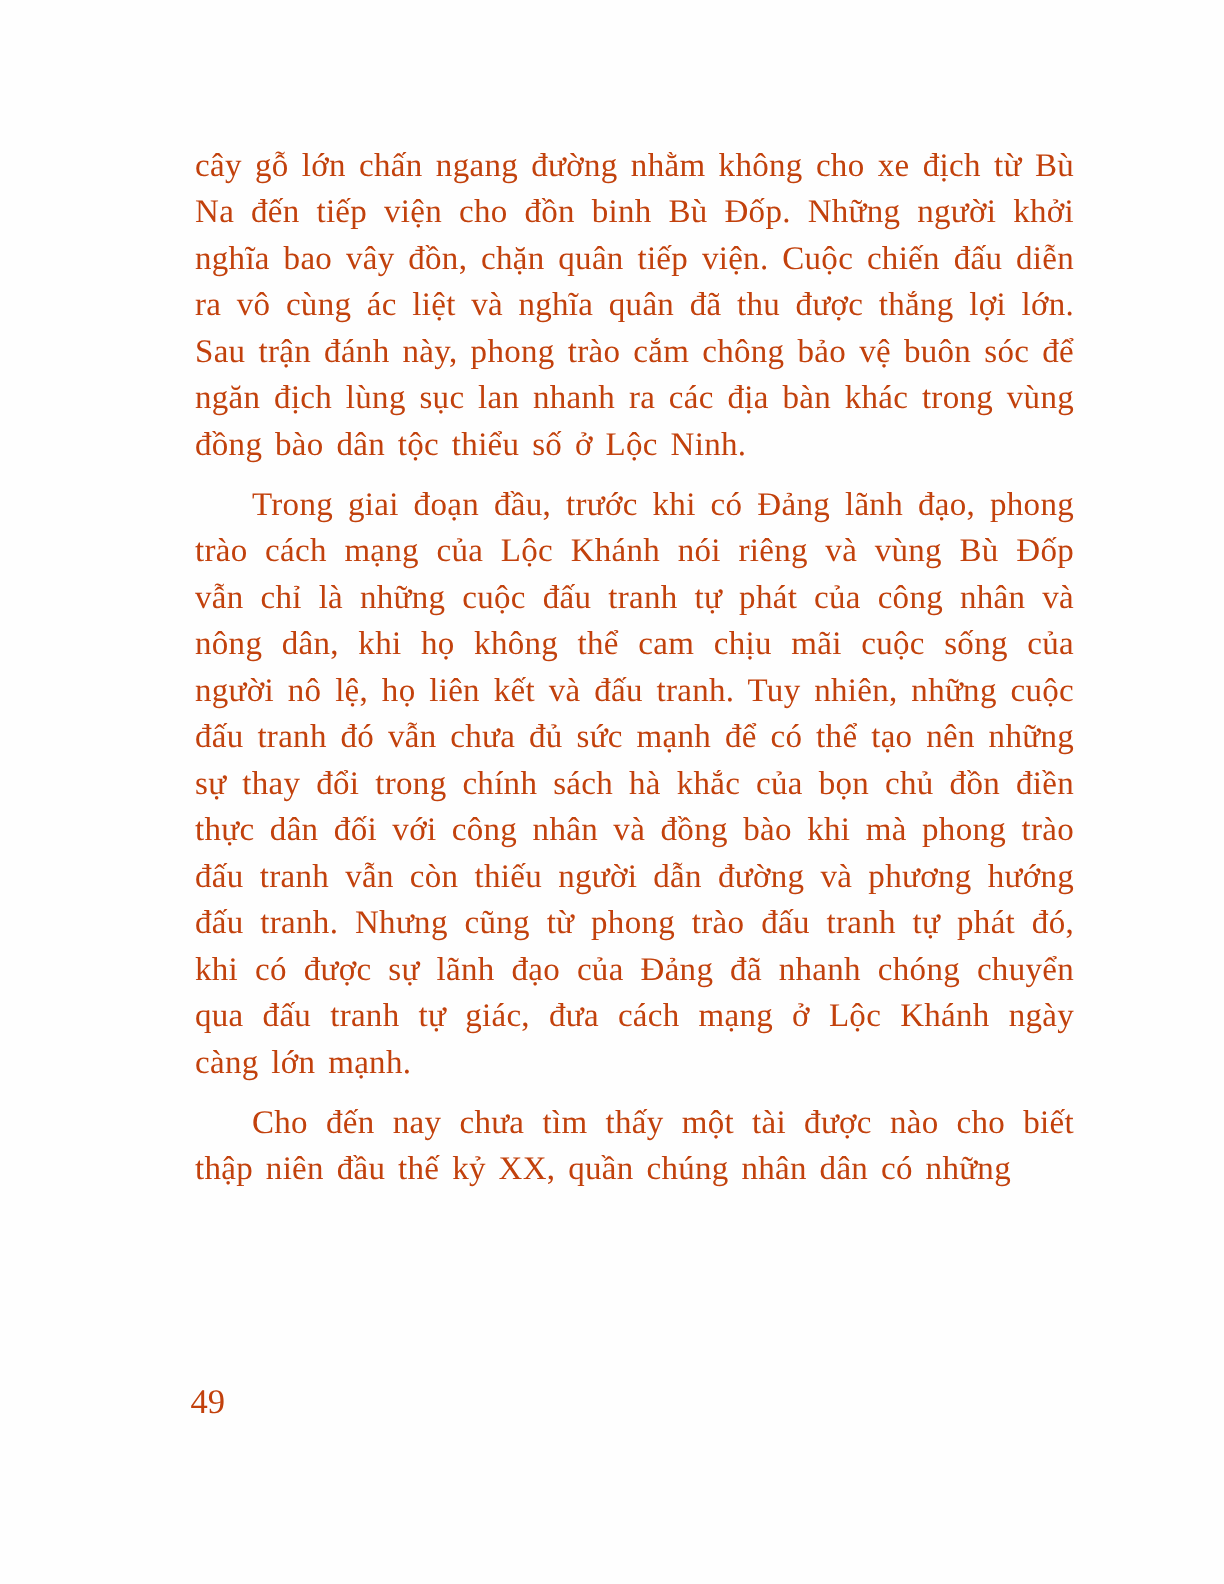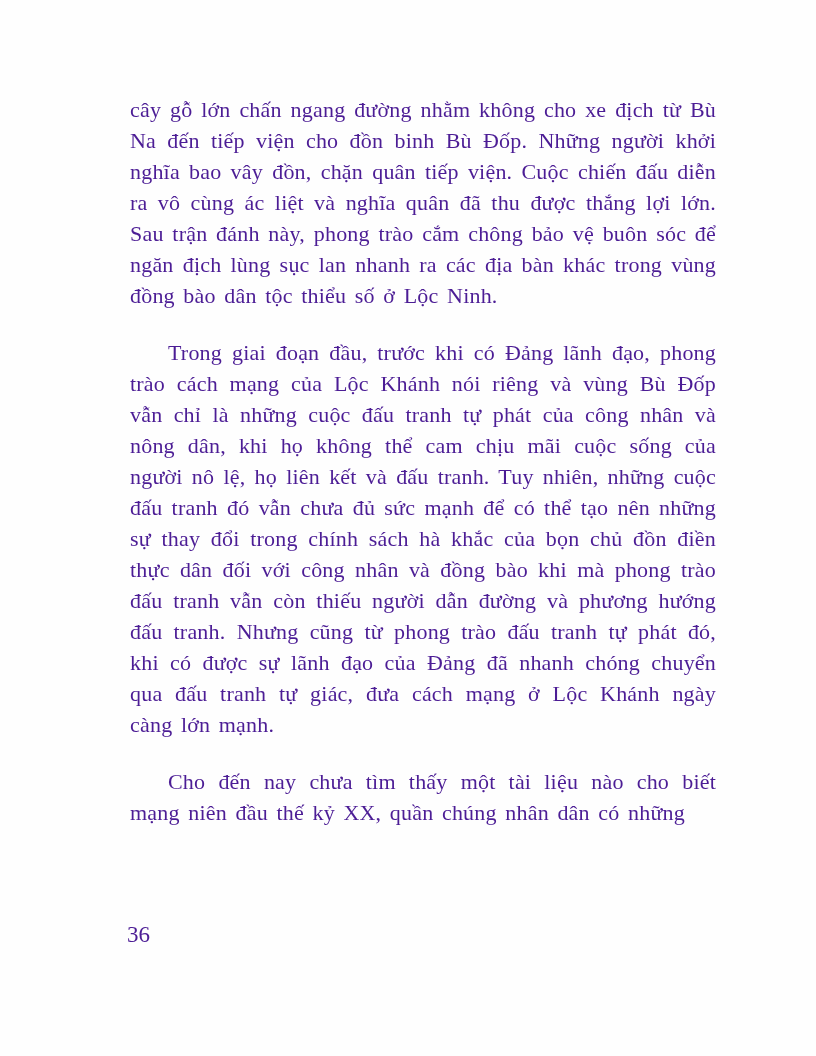--- a/index.html
+++ b/index.html
@@ -6,21 +6,21 @@
     margin: 0;
     padding: 0;
     background: #e8e8e8;
   }
   .page {
     position: relative;
     width: 816px;
     height: 1056px;
     margin: 0 auto;
     background: #fefefe;
-    color: #4c1d95;
+    color: #c2410c;
     font-family: "Liberation Serif", "DejaVu Serif", serif;
     overflow: hidden;
     box-sizing: border-box;
   }
   .text-block {
     position: absolute;
     left: 130px;
     top: 94px;
     width: 586px;
   }
@@ -28,21 +28,21 @@
     margin: 0;
     font-size: 22px;
     line-height: 31px;
     text-align: justify;
     text-justify: inter-word;
     word-spacing: 0.13em;
     letter-spacing: 0.2px;
   }
   .body-par.indent {
     text-indent: 38px;
-    margin-top: 26px;
+    margin-top: 9px;
   }
   .section-heading {
     margin: 17px 0 8px 0;
     font-size: 22px;
     line-height: 33px;
     font-weight: bold;
     text-align: justify;
     text-justify: inter-word;
     word-spacing: 0.22em;
     letter-spacing: 0.2px;
@@ -56,16 +56,16 @@
     line-height: 30px;
   }
 </style>
 </head>
 <body>
 
 <div class="page">
   <main class="text-block">
     <p class="body-par">cây gỗ lớn chấn ngang đường nhằm không cho xe địch từ Bù Na đến tiếp viện cho đồn binh Bù Đốp. Những người khởi nghĩa bao vây đồn, chặn quân tiếp viện. Cuộc chiến đấu diễn ra vô cùng ác liệt và nghĩa quân đã thu được thắng lợi lớn. Sau trận đánh này, phong trào cắm chông bảo vệ buôn sóc để ngăn địch lùng sục lan nhanh ra các địa bàn khác trong vùng đồng bào dân tộc thiểu số ở Lộc Ninh.</p>
     <p class="body-par indent">Trong giai đoạn đầu, trước khi có Đảng lãnh đạo, phong trào cách mạng của Lộc Khánh nói riêng và vùng Bù Đốp vẫn chỉ là những cuộc đấu tranh tự phát của công nhân và nông dân, khi họ không thể cam chịu mãi cuộc sống của người nô lệ, họ liên kết và đấu tranh. Tuy nhiên, những cuộc đấu tranh đó vẫn chưa đủ sức mạnh để có thể tạo nên những sự thay đổi trong chính sách hà khắc của bọn chủ đồn điền thực dân đối với công nhân và đồng bào khi mà phong trào đấu tranh vẫn còn thiếu người dẫn đường và phương hướng đấu tranh. Nhưng cũng từ phong trào đấu tranh tự phát đó, khi có được sự lãnh đạo của Đảng đã nhanh chóng chuyển qua đấu tranh tự giác, đưa cách mạng ở Lộc Khánh ngày càng lớn mạnh.</p>
-    <p class="body-par indent">Cho đến nay chưa tìm thấy một tài liệu nào cho biết mạng niên đầu thế kỷ XX, quần chúng nhân dân có những</p>
+    <p class="body-par indent">Cho đến nay chưa tìm thấy một tài được nào cho biết thập niên đầu thế kỷ XX, quần chúng nhân dân có những</p>
   </main>
-  <div class="page-number">36</div>
+  <div class="page-number">49</div>
 </div>
 
 </body></html>

